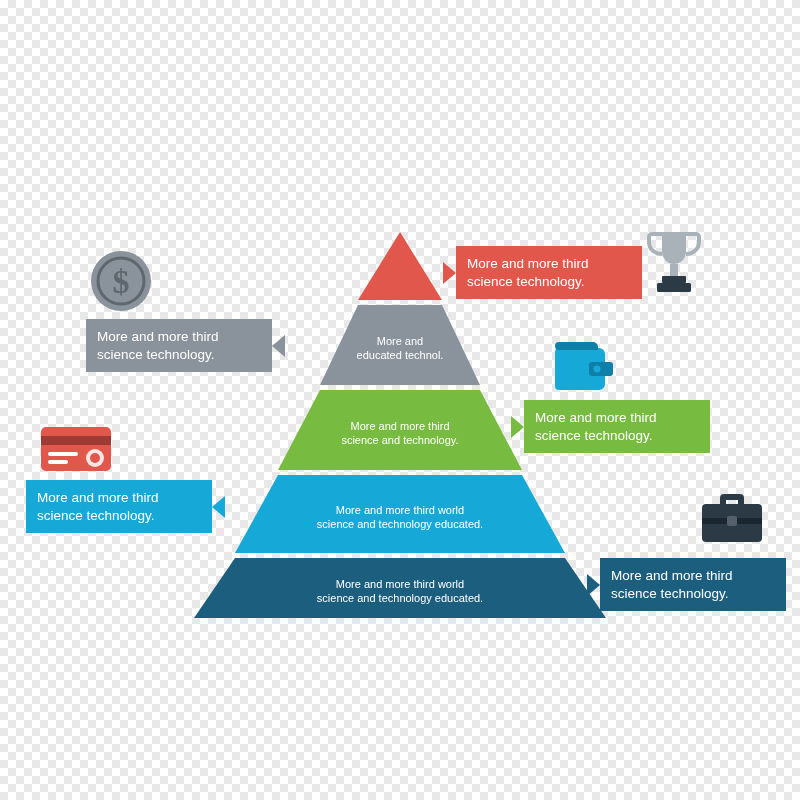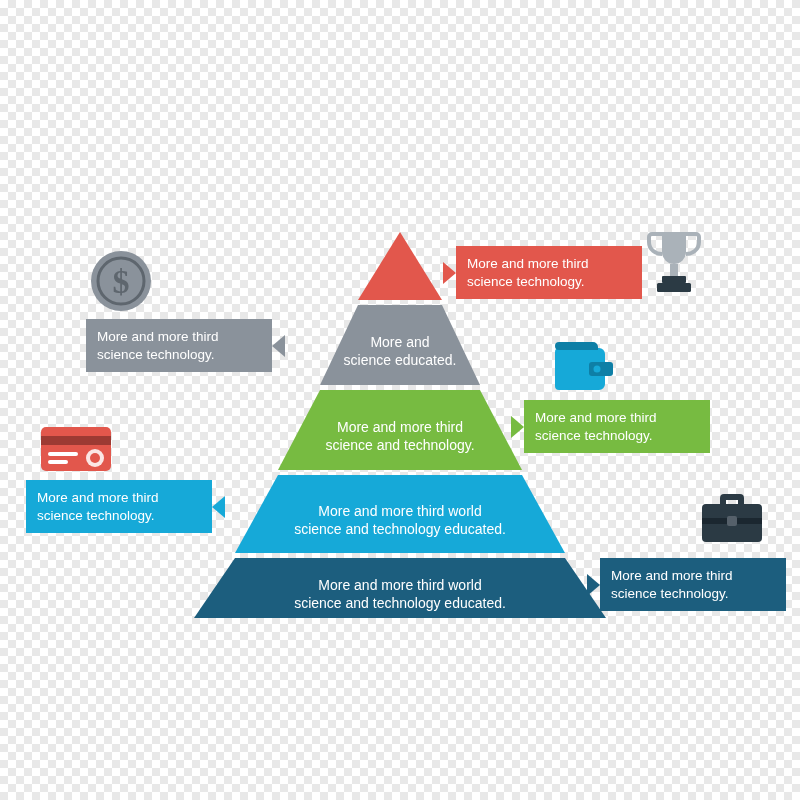--- a/index.html
+++ b/index.html
@@ -17,21 +17,21 @@
   }
   .stage{position:absolute;left:0;top:0;width:800px;height:800px;}
 
   
   .lvl{position:absolute;}
   .lvl .shape{position:absolute;left:0;top:0;width:100%;height:100%;}
   .lvl .txt{
     position:absolute;left:0;width:100%;
     text-align:center;color:#ffffff;
     line-height:1.28;
-    font-size:14px;
+    font-size:11px;
     pointer-events:none;
   }
 
   
   .callout{
     position:absolute;
     color:#ffffff;
     font-size:13.5px;
     line-height:1.3;
     padding:9px 11px;
@@ -55,21 +55,21 @@
     <svg class="shape" viewBox="0 0 84 68" preserveAspectRatio="none">
       <polygon points="42,0 84,68 0,68" fill="#e2574c"></polygon>
     </svg>
     <div class="txt" style="top: 34px;"><span></span></div>
   </div>
 
   <div class="lvl" id="lvl2" style="left: 320px; top: 305px; width: 160px; height: 80px;">
     <svg class="shape" viewBox="0 0 160 80" preserveAspectRatio="none">
       <polygon points="38,0 122,0 160,80 0,80" fill="#8a929b"></polygon>
     </svg>
-    <div class="txt" style="top: 28.7px;"><span>More and</span><br><span>science educated.</span></div>
+    <div class="txt" style="top: 28.7px;"><span>More and</span><br><span>educated technol.</span></div>
   </div>
 
   <div class="lvl" id="lvl3" style="left: 278px; top: 390px; width: 244px; height: 80px;">
     <svg class="shape" viewBox="0 0 244 80" preserveAspectRatio="none">
       <polygon points="42,0 202,0 244,80 0,80" fill="#77bb41"></polygon>
     </svg>
     <div class="txt" style="top: 28.7px;"><span>More and more third</span><br><span>science and technology.</span></div>
   </div>
 
   <div class="lvl" id="lvl4" style="left: 235px; top: 475px; width: 330px; height: 78px;">

